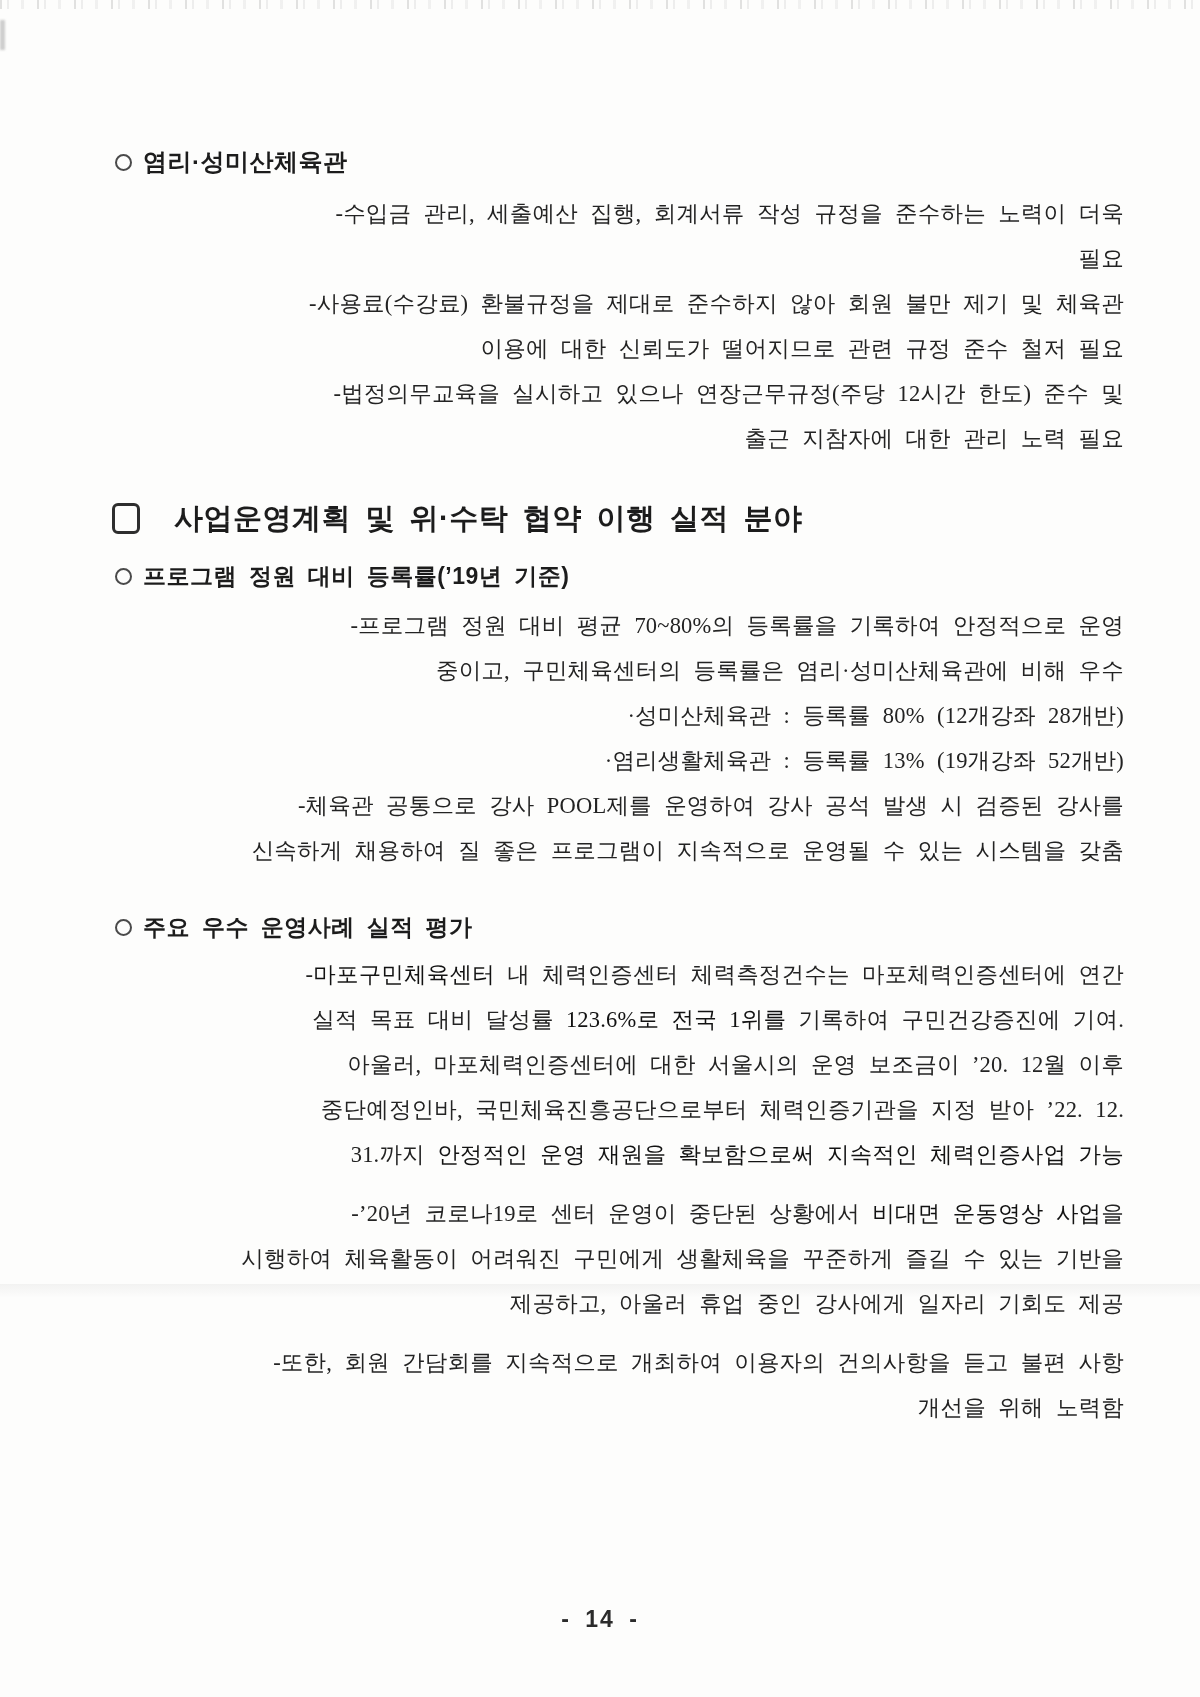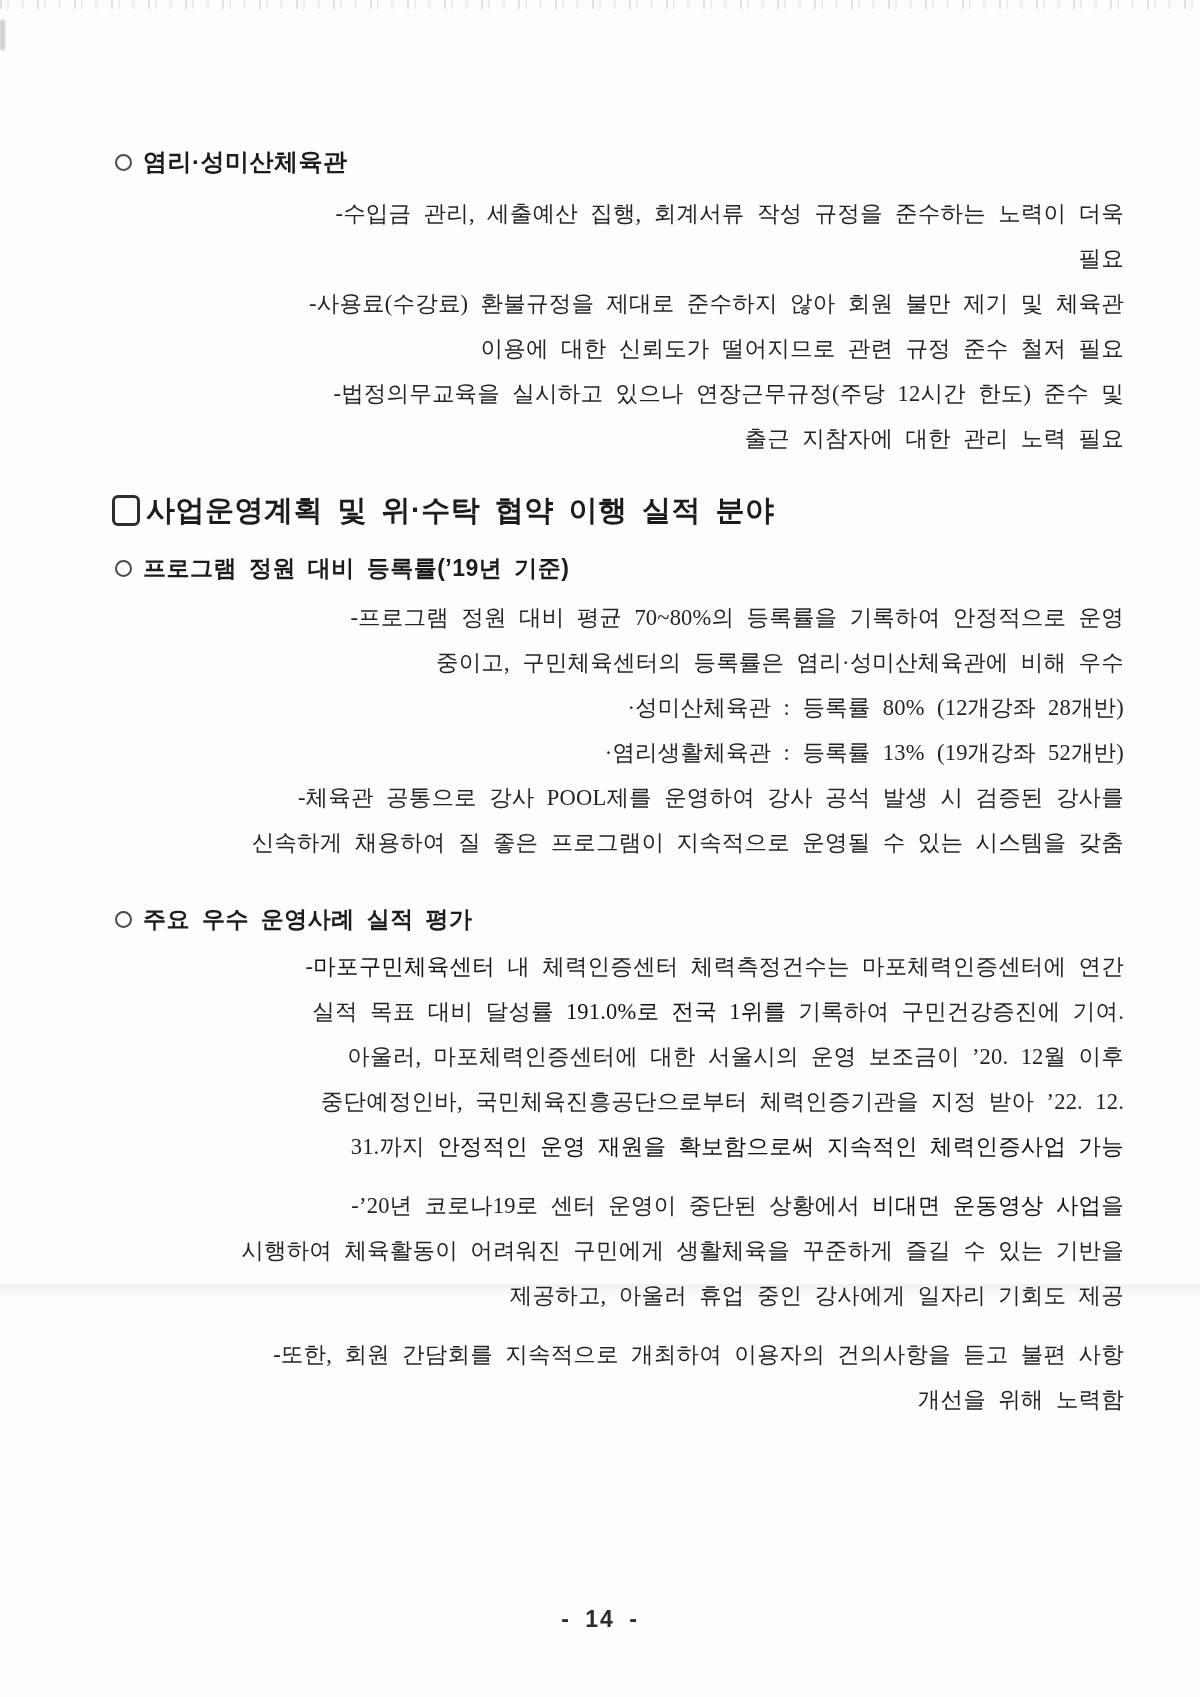--- a/index.html
+++ b/index.html
@@ -35,21 +35,21 @@
 
   .sec-title {
     display:flex; align-items:center; gap:11px;
     font-size:24px; line-height:32px; letter-spacing:.5px; word-spacing:5px;
   }
   .circle-icon {
     width:17px; height:17px; border:2px solid #4a4a4a; border-radius:50%;
     flex:0 0 auto; margin-left:3px; background:transparent;
   }
   .main-title {
-    display:flex; align-items:center; gap:6px; margin-top:28px;
+    display:flex; align-items:center; gap:34px; margin-top:36px;
     font-size:29px; line-height:42px; letter-spacing:.5px; word-spacing:6px;
   }
   .square-icon {
     width:28px; height:31px; border:3px solid #2e2e2e; border-radius:6px;
     flex:0 0 auto; background:transparent;
   }
 
   .items { margin-top:13px;text-align:right; }
   .line { font-size:22.5px; line-height:45px; word-spacing:6.5px; letter-spacing:.2px; }
   .dash-item { margin-left:46px; padding-left:28px; }
@@ -122,21 +122,21 @@
       </div>
     </div>
 
     <div class="sec-title h-sans" style="margin-top:38px; font-size:23px;">
       <span class="circle-icon"></span>
       <span>주요 우수 운영사례 실적 평가</span>
     </div>
     <div class="items" style="margin-top:9px;">
       <div class="dash-item">
         <div class="line first"><span class="dash">-</span><span class="b">마포구민체육센터</span><span> 내 체력인증센터 체력측정건수는 마포체력인증센터에 연간</span></div>
-        <div class="line"><span>실적 목표 대비 달성률 </span><span class="b">191.0%로 전국 1위를</span><span> 기록하여 구민건강증진에 기여.</span></div>
+        <div class="line"><span>실적 목표 대비 달성률 </span><span class="b">123.6%로 전국 1위를</span><span> 기록하여 구민건강증진에 기여.</span></div>
         <div class="line">아울러, 마포체력인증센터에 대한 서울시의 운영 보조금이 ’20. 12월 이후</div>
         <div class="line">중단예정인바, 국민체육진흥공단으로부터 체력인증기관을 지정 받아 ’22. 12.</div>
         <div class="line"><span>31.까지 </span><span class="b">안정적인 운영 재원을 확보함으로써 지속적인 체력인증사업 가능</span></div>
       </div>
       <div class="dash-item sp">
         <div class="line first"><span class="dash">-</span><span>’20년 코로나19로 센터 운영이 중단된 상황에서 </span><span class="b">비대면 운동영상 사업</span><span>을</span></div>
         <div class="line">시행하여 체육활동이 어려워진 구민에게 생활체육을 꾸준하게 즐길 수 있는 기반을</div>
         <div class="line">제공하고, 아울러 휴업 중인 강사에게 일자리 기회도 제공</div>
       </div>
       <div class="dash-item sp">

